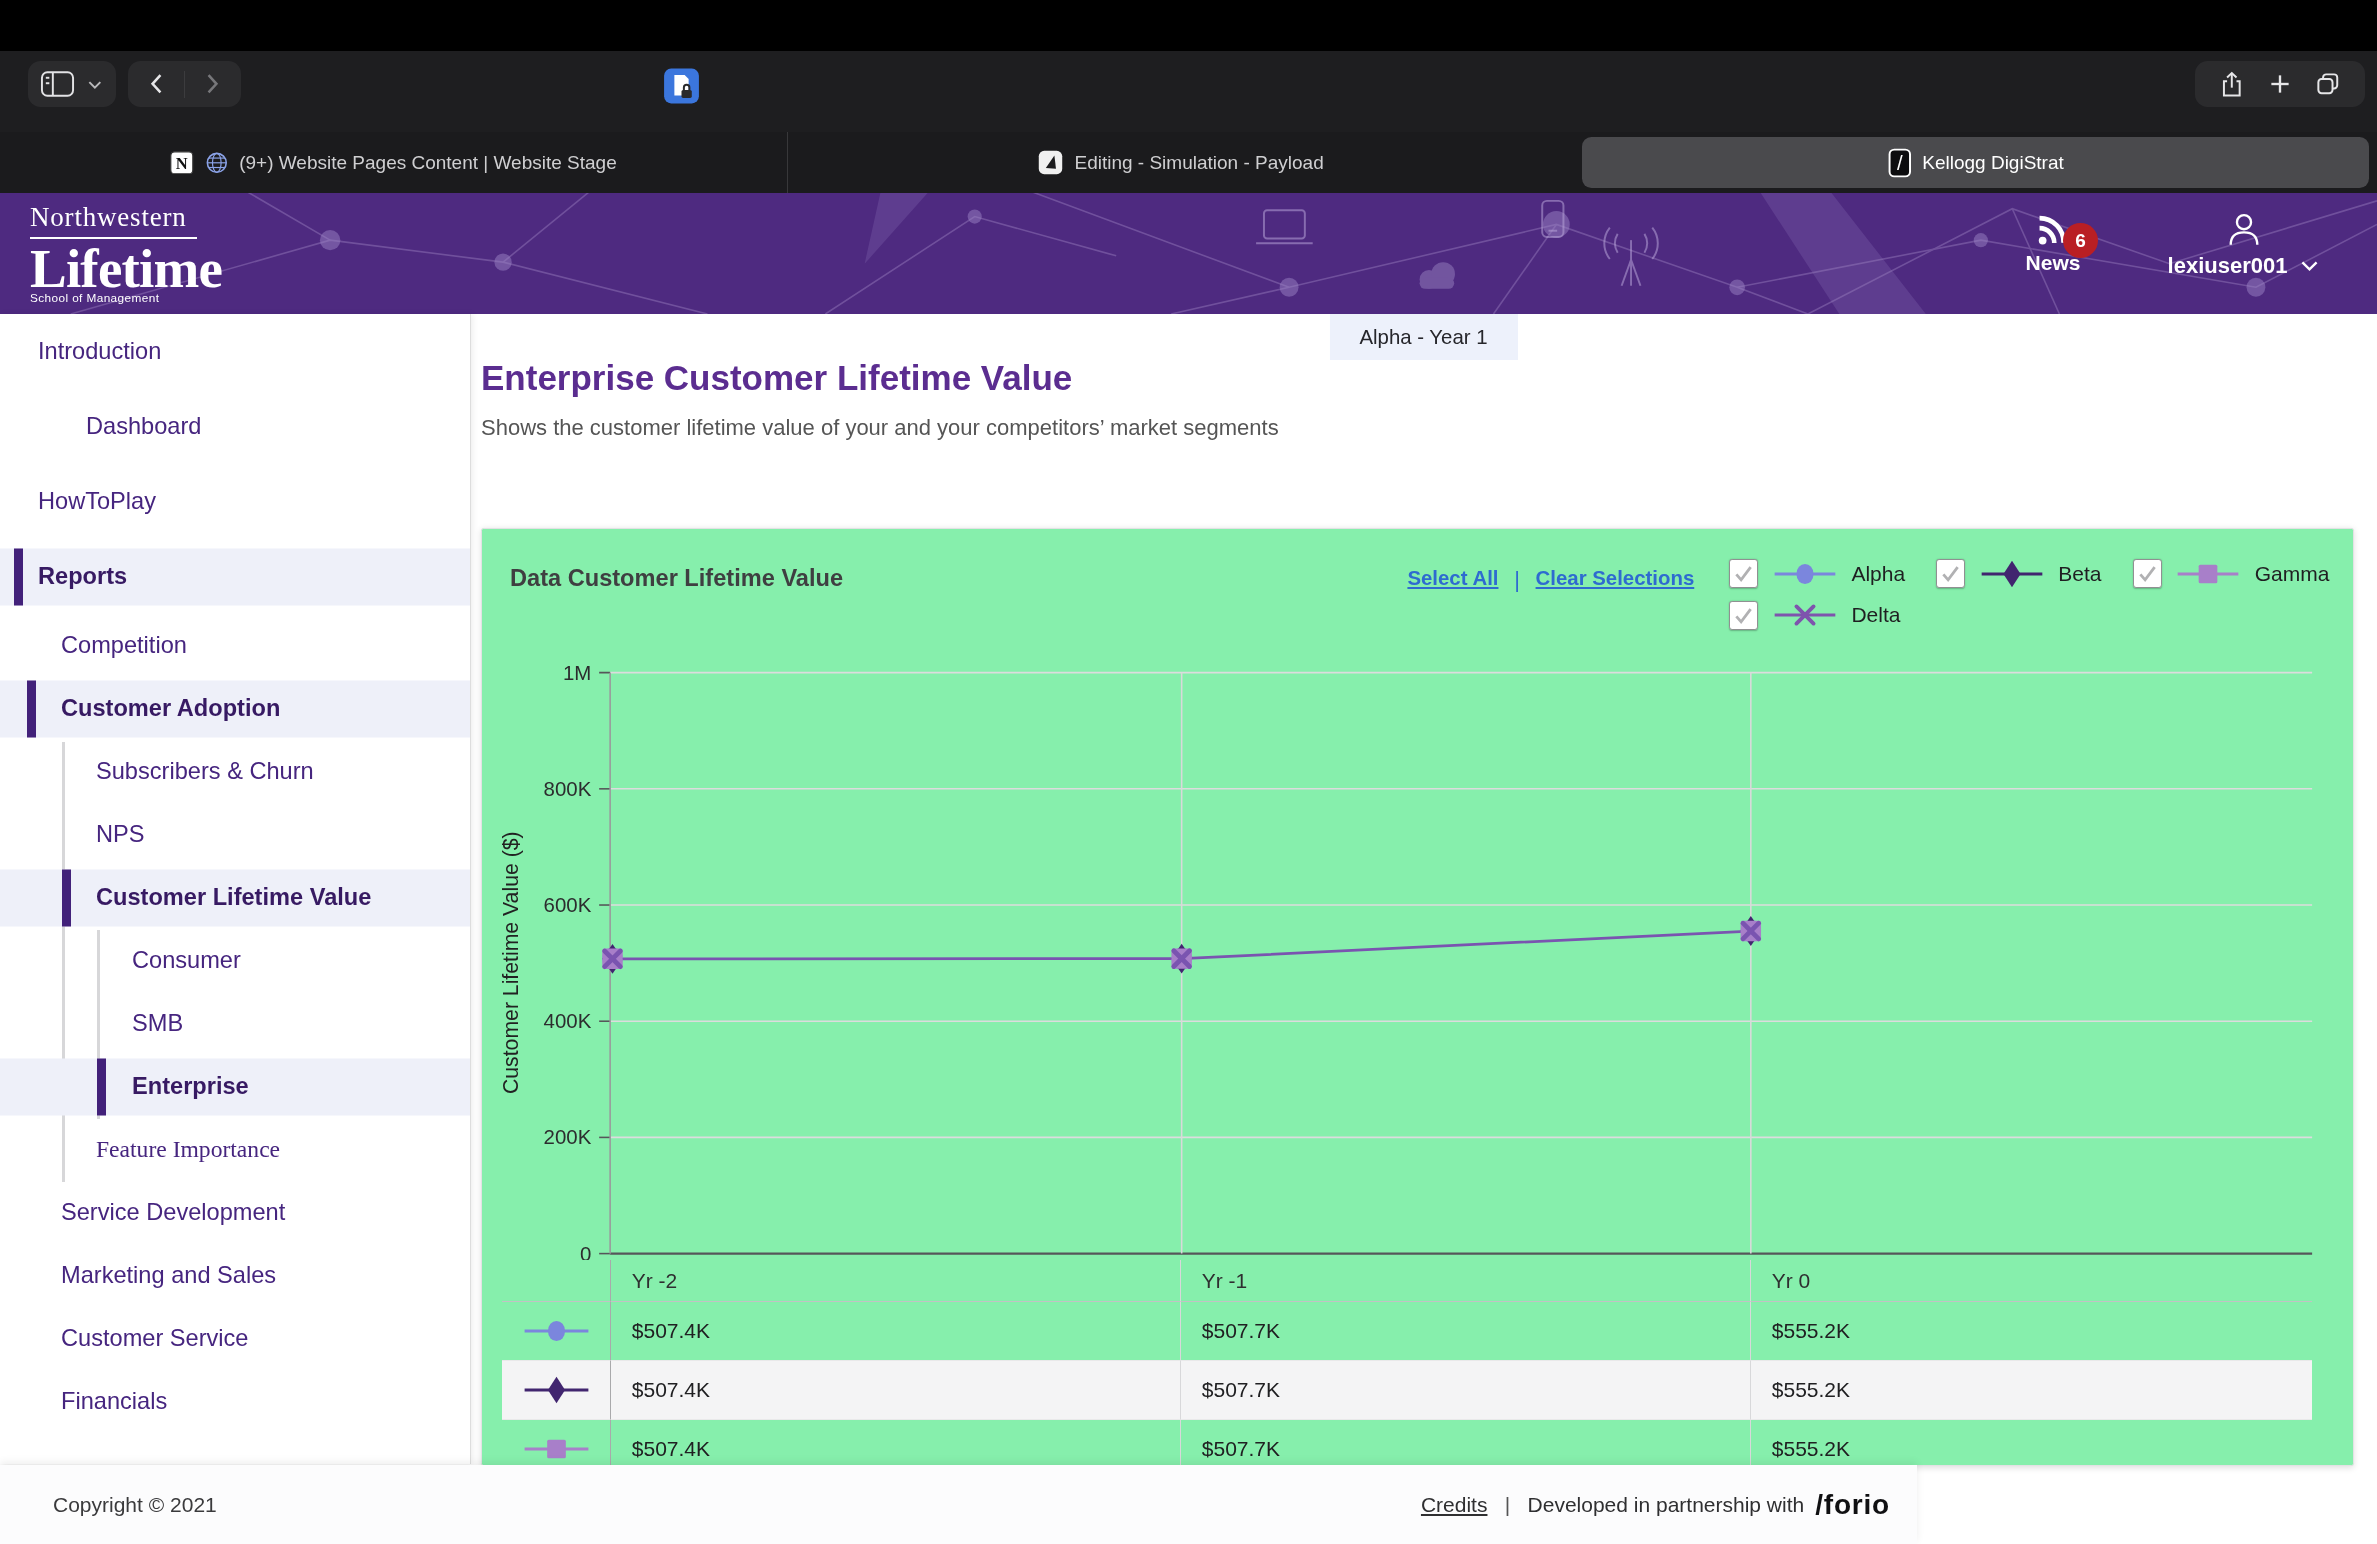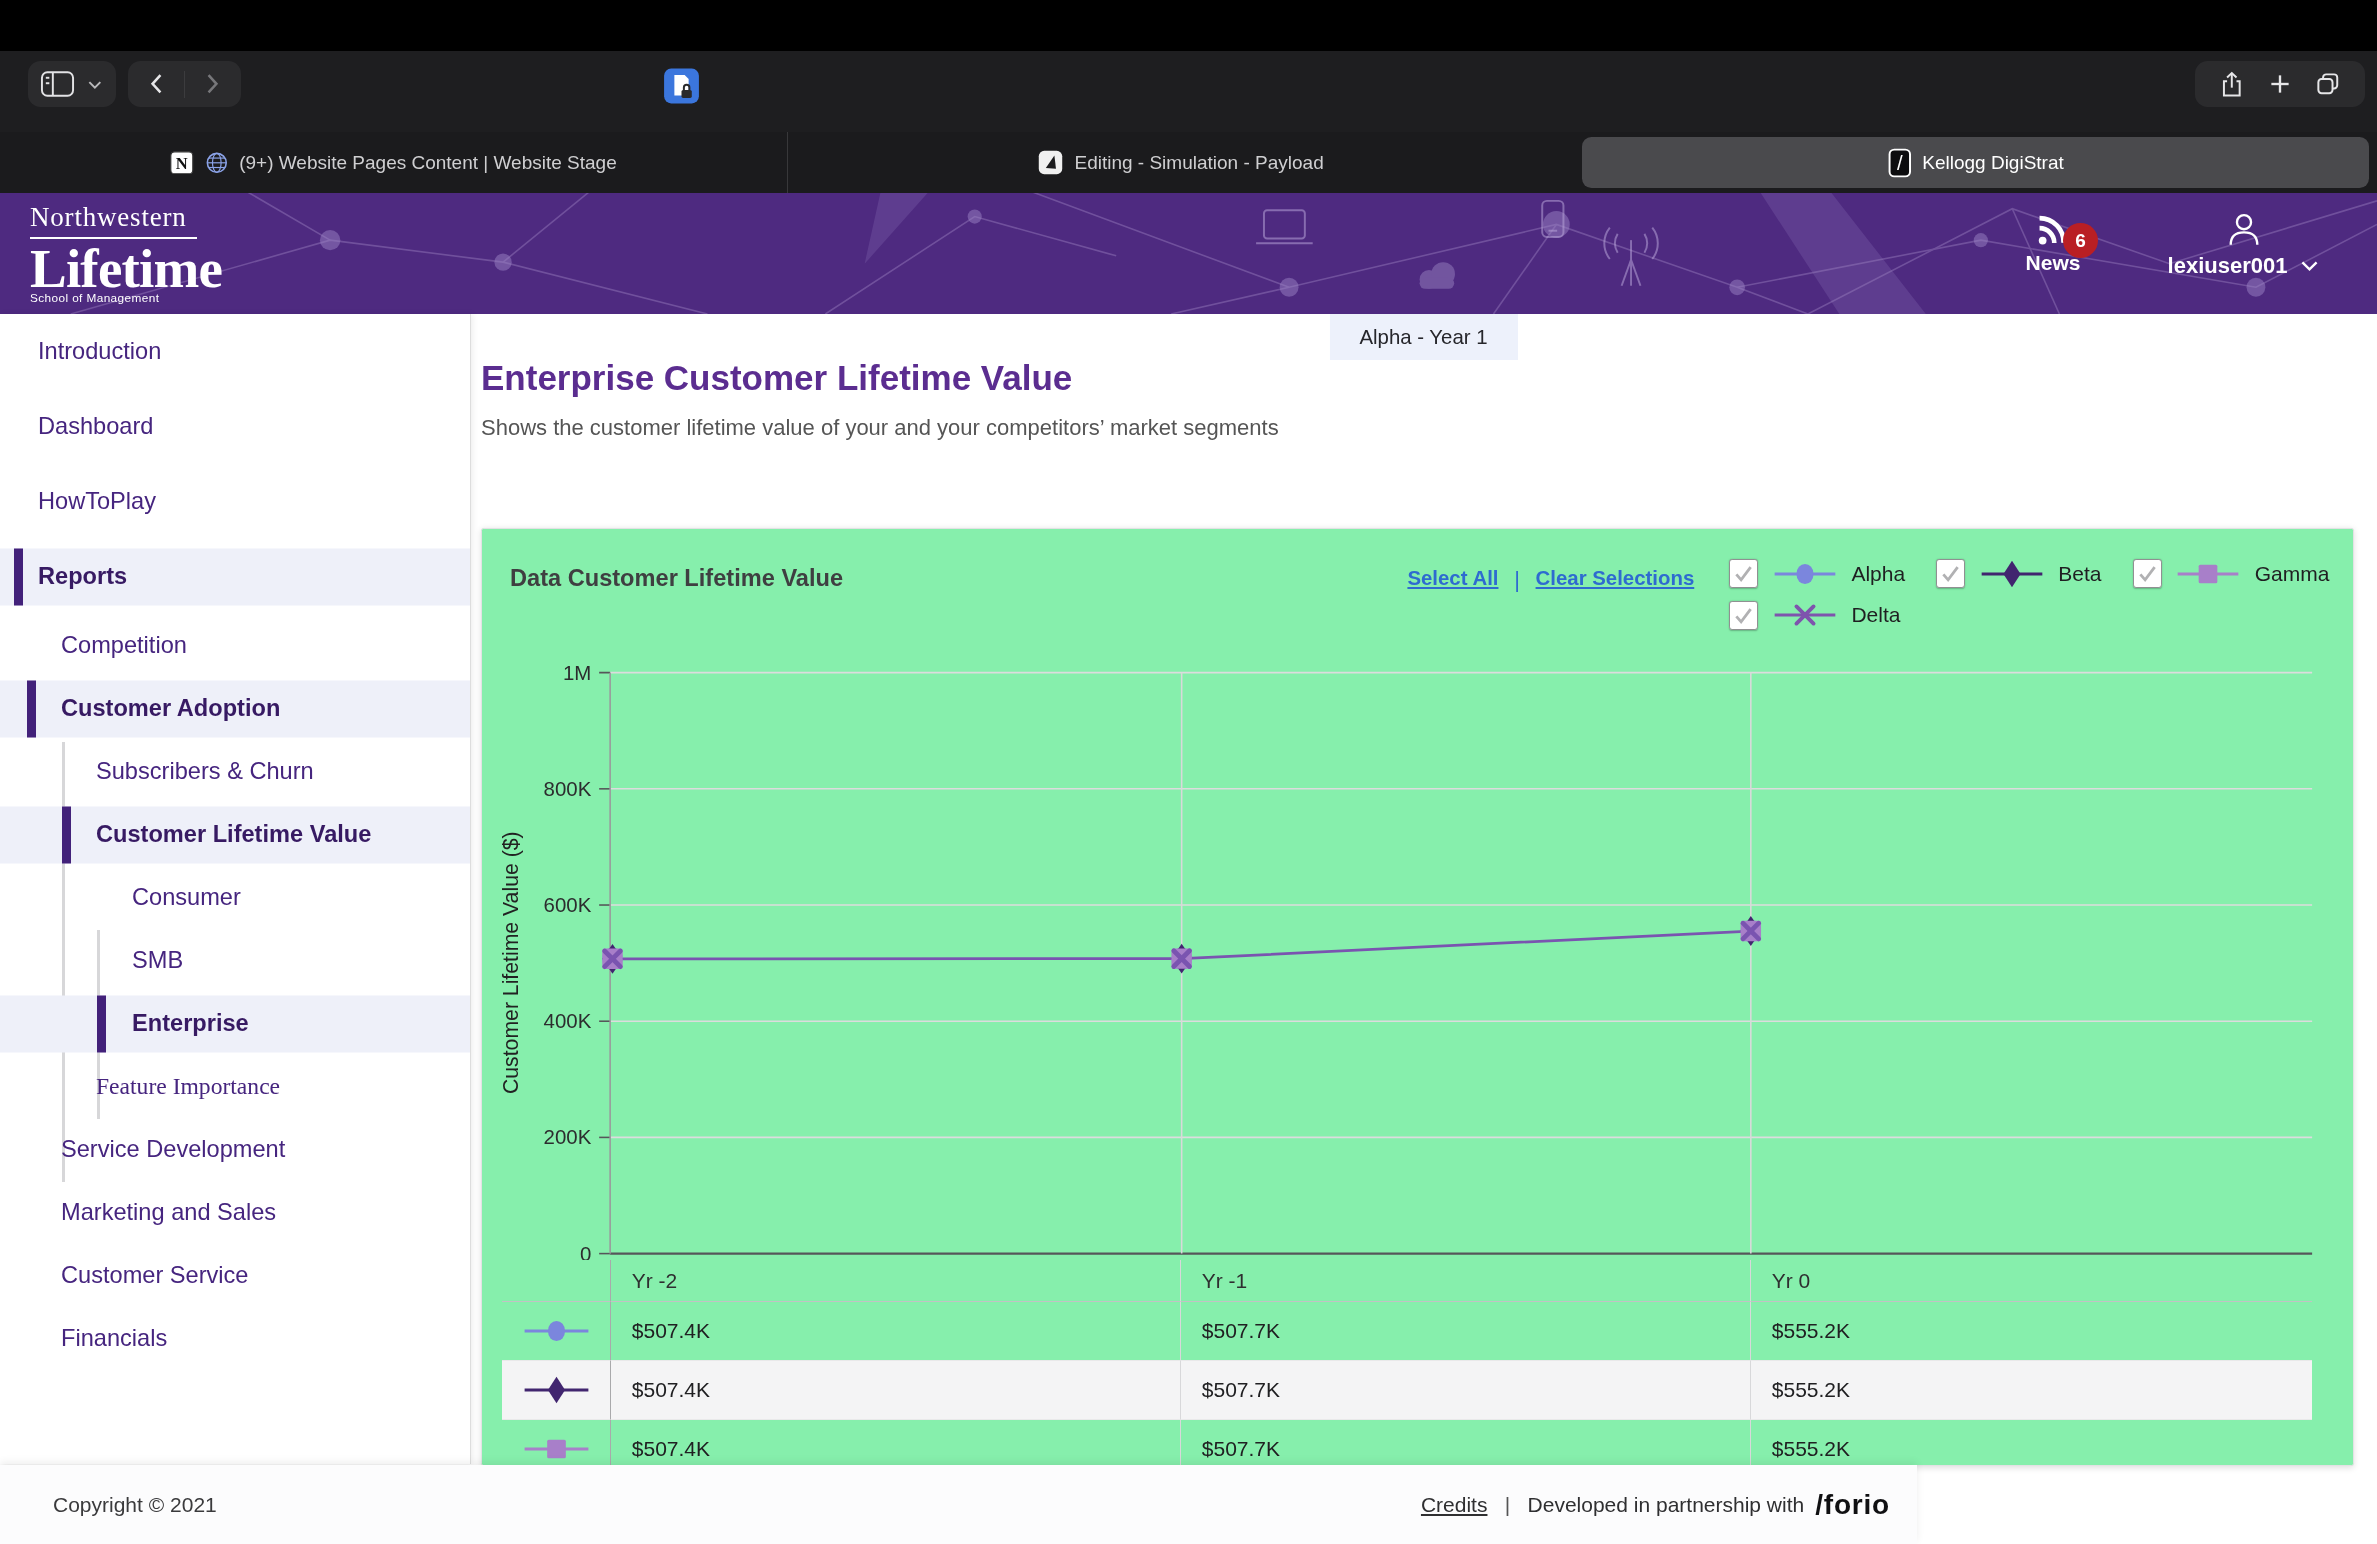--- a/index.html
+++ b/index.html
@@ -271,21 +271,21 @@
 </div>
 
 <nav id="sidebar">
   <div class="guide" id="guide-l2"></div>
   <div class="guide" id="guide-l3"></div>
   <div id="nav-items">
       <div class="nav-item" style="height: 75px;">
         <div class="band"></div>
         <span class="lab" style="padding-left: 38px;">Introduction</span>
       </div>
-      <div class="nav-item" style="height: 75px;">
+      <div class="nav-item" style="height: 75px; padding-left: 48px;">
         <div class="band"></div>
         <span class="lab" style="padding-left: 38px;">Dashboard</span>
       </div>
       <div class="nav-item" style="height: 75px;">
         <div class="band"></div>
         <span class="lab" style="padding-left: 38px;">HowToPlay</span>
       </div>
       <div class="nav-item active" style="height: 75px;">
         <div class="band"></div>
         <div class="bar" style="left: 14px;"></div>
@@ -296,20 +296,24 @@
         <span class="lab" style="padding-left: 61px;">Competition</span>
       </div>
       <div class="nav-item active" style="height: 63px;">
         <div class="band"></div>
         <div class="bar" style="left: 27px;"></div>
         <span class="lab" style="padding-left: 61px;">Customer Adoption</span>
       </div>
       <div class="nav-item" style="height: 63px;">
         <div class="band"></div>
         <span class="lab" style="padding-left: 96px;">Subscribers &amp; Churn</span>
+      </div>
+      <div class="nav-item" style="height: 63px;">
+        <div class="band"></div>
+        <span class="lab" style="padding-left: 96px;">NPS</span>
       </div>
       <div class="nav-item active" style="height: 63px;">
         <div class="band"></div>
         <div class="bar" style="left: 62px;"></div>
         <span class="lab" style="padding-left: 96px;">Customer Lifetime Value</span>
       </div>
       <div class="nav-item" style="height: 63px;">
         <div class="band"></div>
         <span class="lab" style="padding-left: 132px;">Consumer</span>
       </div>

